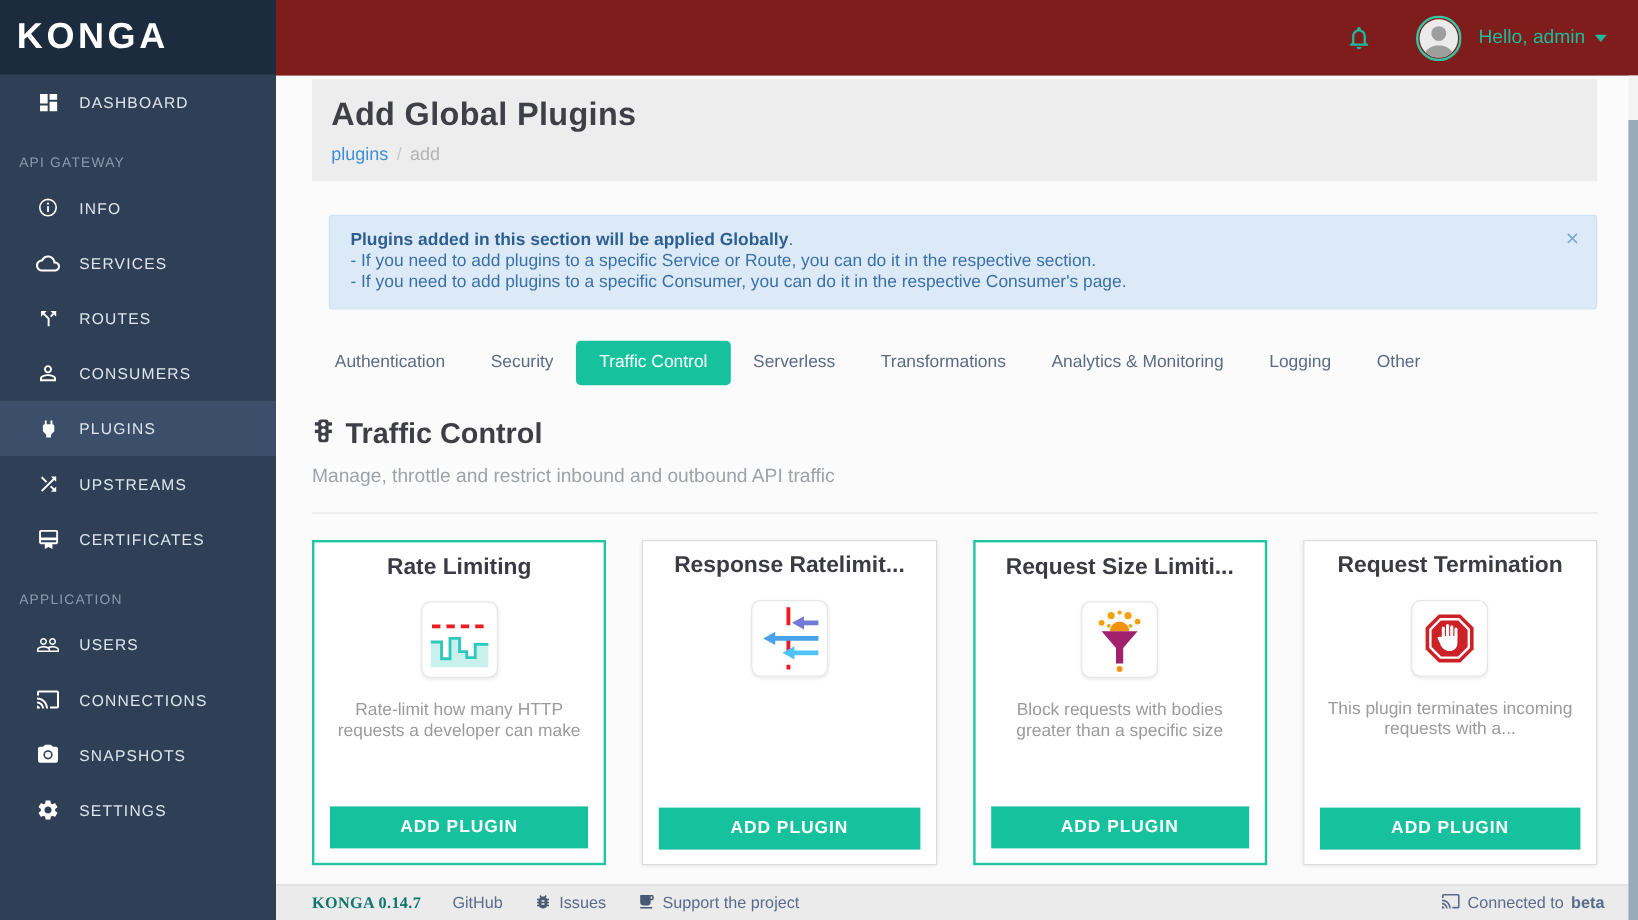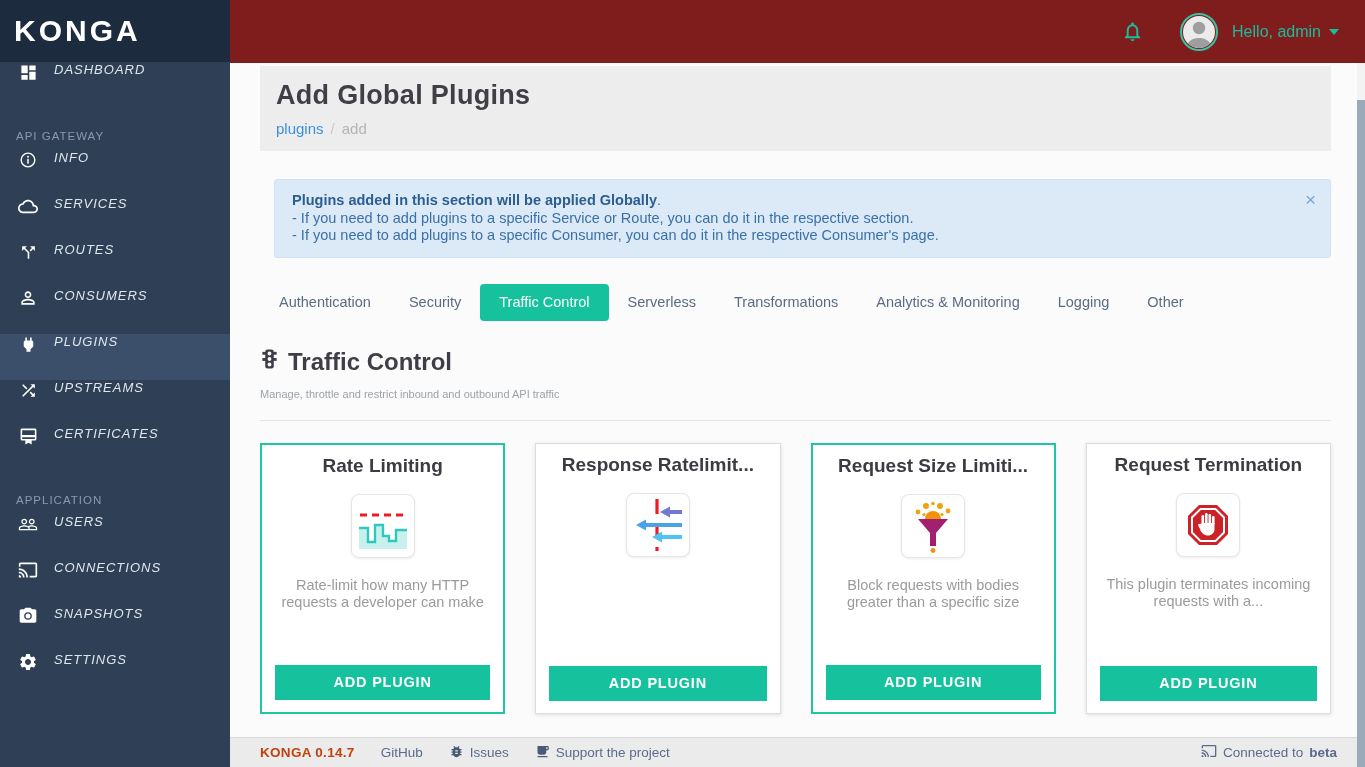--- a/index.html
+++ b/index.html
@@ -2,22 +2,22 @@
 <html><head>
 <meta charset="utf-8">
 <style>
   * { margin:0; padding:0; box-sizing:border-box; }
   html,body { width:1365px; height:767px; overflow:hidden; font-family:"Liberation Sans",sans-serif; background:#fff; }
 
   
   .sidebar { position:absolute; left:0; top:0; width:230px; height:767px; background:#2f4056; z-index:3; }
   .logo { height:62px; background:#1c2b3d; display:flex; align-items:center; padding-left:14px;
           font-family:Liberation Sans, sans-serif; font-weight:900; font-size:30px; letter-spacing:3px; color:#fff; }
-  .nav-item { height:46px; display:flex; align-items:flex-start; padding-left:18px; gap:16px; cursor:pointer;
-              color:#dfe6ee; font-size:13px; letter-spacing:1px;font-style:italic; }
+  .nav-item { height:46px; display:flex; align-items:center; padding-left:30px; gap:16px; cursor:pointer;
+              color:#dfe6ee; font-size:13px; letter-spacing:1px; }
   .nav-item.active { background:#3c4f6a; }
   .nav-item .ic { width:20px; height:20px; display:flex; align-items:center; justify-content:center; flex:0 0 20px; }
   .nav-section { height:42px; display:flex; align-items:flex-end; padding:0 0 8px 16px;
                  color:#8b99ad; font-size:11.5px; letter-spacing:1px; }
 
   
   .topbar { position:absolute; left:230px; top:0; right:0; height:63px; background:#7f1d1d; display:flex;
             align-items:center; justify-content:flex-end; padding-right:26px; z-index:2; }
   .bell { margin-right:36px; cursor:pointer; display:flex; }
   .avatar { width:38px; height:38px; margin-right:14px; cursor:pointer; }
@@ -37,39 +37,39 @@
            border-radius:3px; padding:12px 40px 12px 17px; color:#3a70a8; font-size:14.5px; line-height:17.5px; }
   .alert b { color:#2c5e91; }
   .alert-close { position:absolute; right:14px; top:10px; color:#7ba7d4; font-size:19px; cursor:pointer; line-height:19px; }
 
   .tabs { display:flex; margin:26px 26px 0 30px; }
   .tab { height:37px; line-height:37px; padding:0 19px; font-size:14.5px; color:#5c6b85; cursor:pointer; border-radius:4px; }
   .tab.active { background:#16c29e; color:#fff; }
 
   .section-heading { margin:27px 0 0 30px; display:flex; align-items:center; gap:9px;
                      font-size:24px; font-weight:bold; color:#3e3e46; }
-  .section-subtitle { margin:12px 0 0 30px; color:#9da3a9; font-size:11px; }
+  .section-subtitle { margin:12px 0 0 30px; color:#9da3a9; font-size:16px; }
   .divider { margin:20px 26px 0 30px; border:none; border-top:1px solid #e4e4e4; }
 
   .cards { margin:22px 26px 0 30px; display:grid; grid-template-columns:repeat(4,1fr); gap:30px; }
   .card { position:relative; height:271px; background:#fff; text-align:center; padding-top:10px;
           border:1px solid #ddd; box-shadow:0 1px 4px rgba(0,0,0,.12); }
   .card.highlight { border:2px solid #1ec6a4; box-shadow:none; }
   .card-title { font-size:19px; font-weight:bold; color:#3b3b44; white-space:nowrap; overflow:hidden; }
   .icon-box { width:64px; height:64px; margin:17px auto 0; background:#fff; border:1px solid #e6e6e6;
               border-radius:8px; box-shadow:0 1px 3px rgba(0,0,0,.08); display:flex; align-items:center; justify-content:center; }
   .card-desc { margin:19px 12px 0; color:#9b9b9b; font-size:14.5px; line-height:17.5px; }
   .add-btn { position:absolute; left:13px; right:13px; bottom:12px; height:35px; background:#16c29e; color:#fff;
              border:none; font-family:"Liberation Sans",sans-serif; font-size:14.5px; font-weight:bold; letter-spacing:.8px; cursor:pointer; }
 
   
   .footer { position:absolute; left:230px; right:0; bottom:0; height:30px; background:#ebebeb; border-top:1px solid #dadada;
             display:flex; align-items:center; padding:0 28px 0 30px; font-size:13.5px; color:#5b6b8c; gap:26px; z-index:2; }
   .footer .item { display:flex; align-items:center; gap:6px; cursor:pointer; }
-  .f-version { color:#c2410c; font-weight:bold; letter-spacing:.3px; cursor:default; }
+  .f-version { color:#0f766e; font-weight:bold; letter-spacing:.3px; cursor:default;font-family:Liberation Serif, serif; }
   .f-right { margin-left:auto; display:flex; align-items:center; gap:6px; }
 
   
   .scrollbar { position:absolute; right:0; top:63px; bottom:0; width:8px; background:#f3f3f3; z-index:6; }
   .scroll-thumb { position:absolute; top:37px; bottom:0; left:0; width:8px; background:#9aaab8; cursor:grab; }
 </style>
 </head>
 <body>
 
 <aside class="sidebar">

